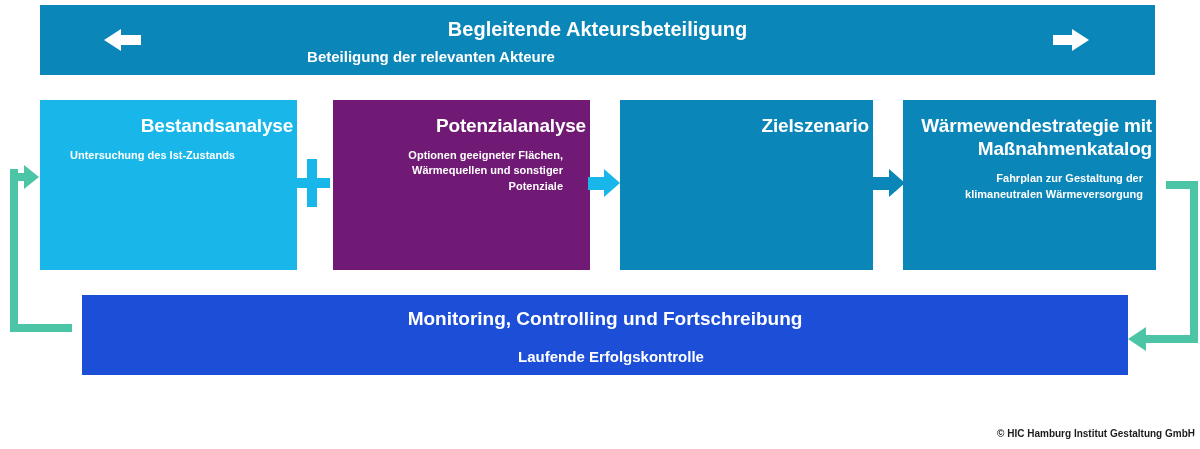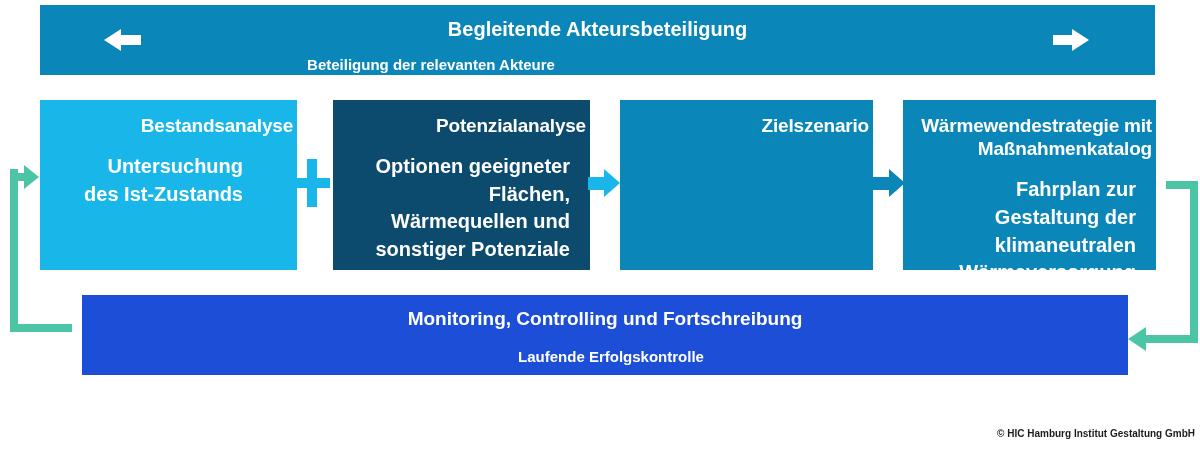--- a/index.html
+++ b/index.html
@@ -5,35 +5,35 @@
   html,body{margin:0;padding:0;background:#ffffff;}
   .canvas{
     position:relative;width:1200px;height:449px;background:#ffffff;
     font-family:"Liberation Sans",sans-serif;overflow:hidden;border-radius:32px;
   }
   
   .banner{position:absolute;left:40px;top:5px;width:1115px;height:70px;background:#0b86b8;}
   .banner-title{position:absolute;left:40px;top:18px;width:1115px;text-align:center;
     color:#fff;font-size:20px;font-weight:bold;}
   .banner-sub{position:absolute;top:48px;width:300px;text-align:center;color:#fff;
-    font-size:15px;font-weight:bold;margin-top:8px;}
+    font-size:15px;font-weight:bold;}
   .banner-sub.left{left:281px;}
   .banner-sub.right{left:595px;}
   
   .wshaft{position:absolute;background:#fff;height:10px;width:20px;top:35px;}
   .whead{position:absolute;width:0;height:0;top:29px;border-top:11px solid transparent;border-bottom:11px solid transparent;}
   .warrow-left .wshaft{left:121px;}
   .warrow-left .whead{left:104px;border-right:17px solid #fff;}
   .warrow-right .wshaft{left:1053px;}
   .warrow-right .whead{left:1072px;border-left:17px solid #fff;}
   
   .step{position:absolute;top:100px;height:170px;color:#fff;box-sizing:border-box;
     padding:14px 4px 0 17px;text-align:right;}
   .step h2{margin:0 0 11px 0;font-size:19px;font-weight:bold;line-height:1.22;letter-spacing:-0.2px;}
-  .step p{margin:16px;font-size:20px;font-weight:bold;line-height:1.38;}
+  .step p{margin:8px;font-size:11px;font-weight:bold;line-height:1.38;}
   .step1{left:40px;width:257px;}
   .step2{left:333px;width:257px;}
   .step3{left:620px;width:253px;}
   .step4{left:903px;width:253px;}
   .step1 p{max-width:170px;}
   .step2 p{max-width:205px;}
   .step3 p{max-width:210px;}
   .step4 p{max-width:215px;}
   
   .plus .h{position:absolute;left:293px;top:178px;width:37px;height:10px;background:#19b6e9;}
@@ -83,21 +83,21 @@
   </div>
   <div class="warrow-right">
     <div class="wshaft"></div>
     <div class="whead"></div>
   </div>
 
   <div class="step step1" style="background-color: rgb(25, 182, 233);">
     <h2>Bestandsanalyse</h2>
     <p>Untersuchung des Ist-Zustands</p>
   </div>
-  <div class="step step2" style="background-color: #0c4a6e;">
+  <div class="step step2" style="background-color: #701a75;">
     <h2>Potenzialanalyse</h2>
     <p>Optionen geeigneter Flächen, Wärmequellen und sonstiger Potenziale</p>
   </div>
   <div class="step step3" style="background-color: rgb(11, 134, 184);">
     <h2>Zielszenario</h2>
   </div>
   <div class="step step4" style="background-color: rgb(11, 134, 184);">
     <h2>Wärmewendestrategie mit Maßnahmenkatalog</h2>
     <p>Fahrplan zur Gestaltung der klimaneutralen Wärmeversorgung</p>
   </div>

